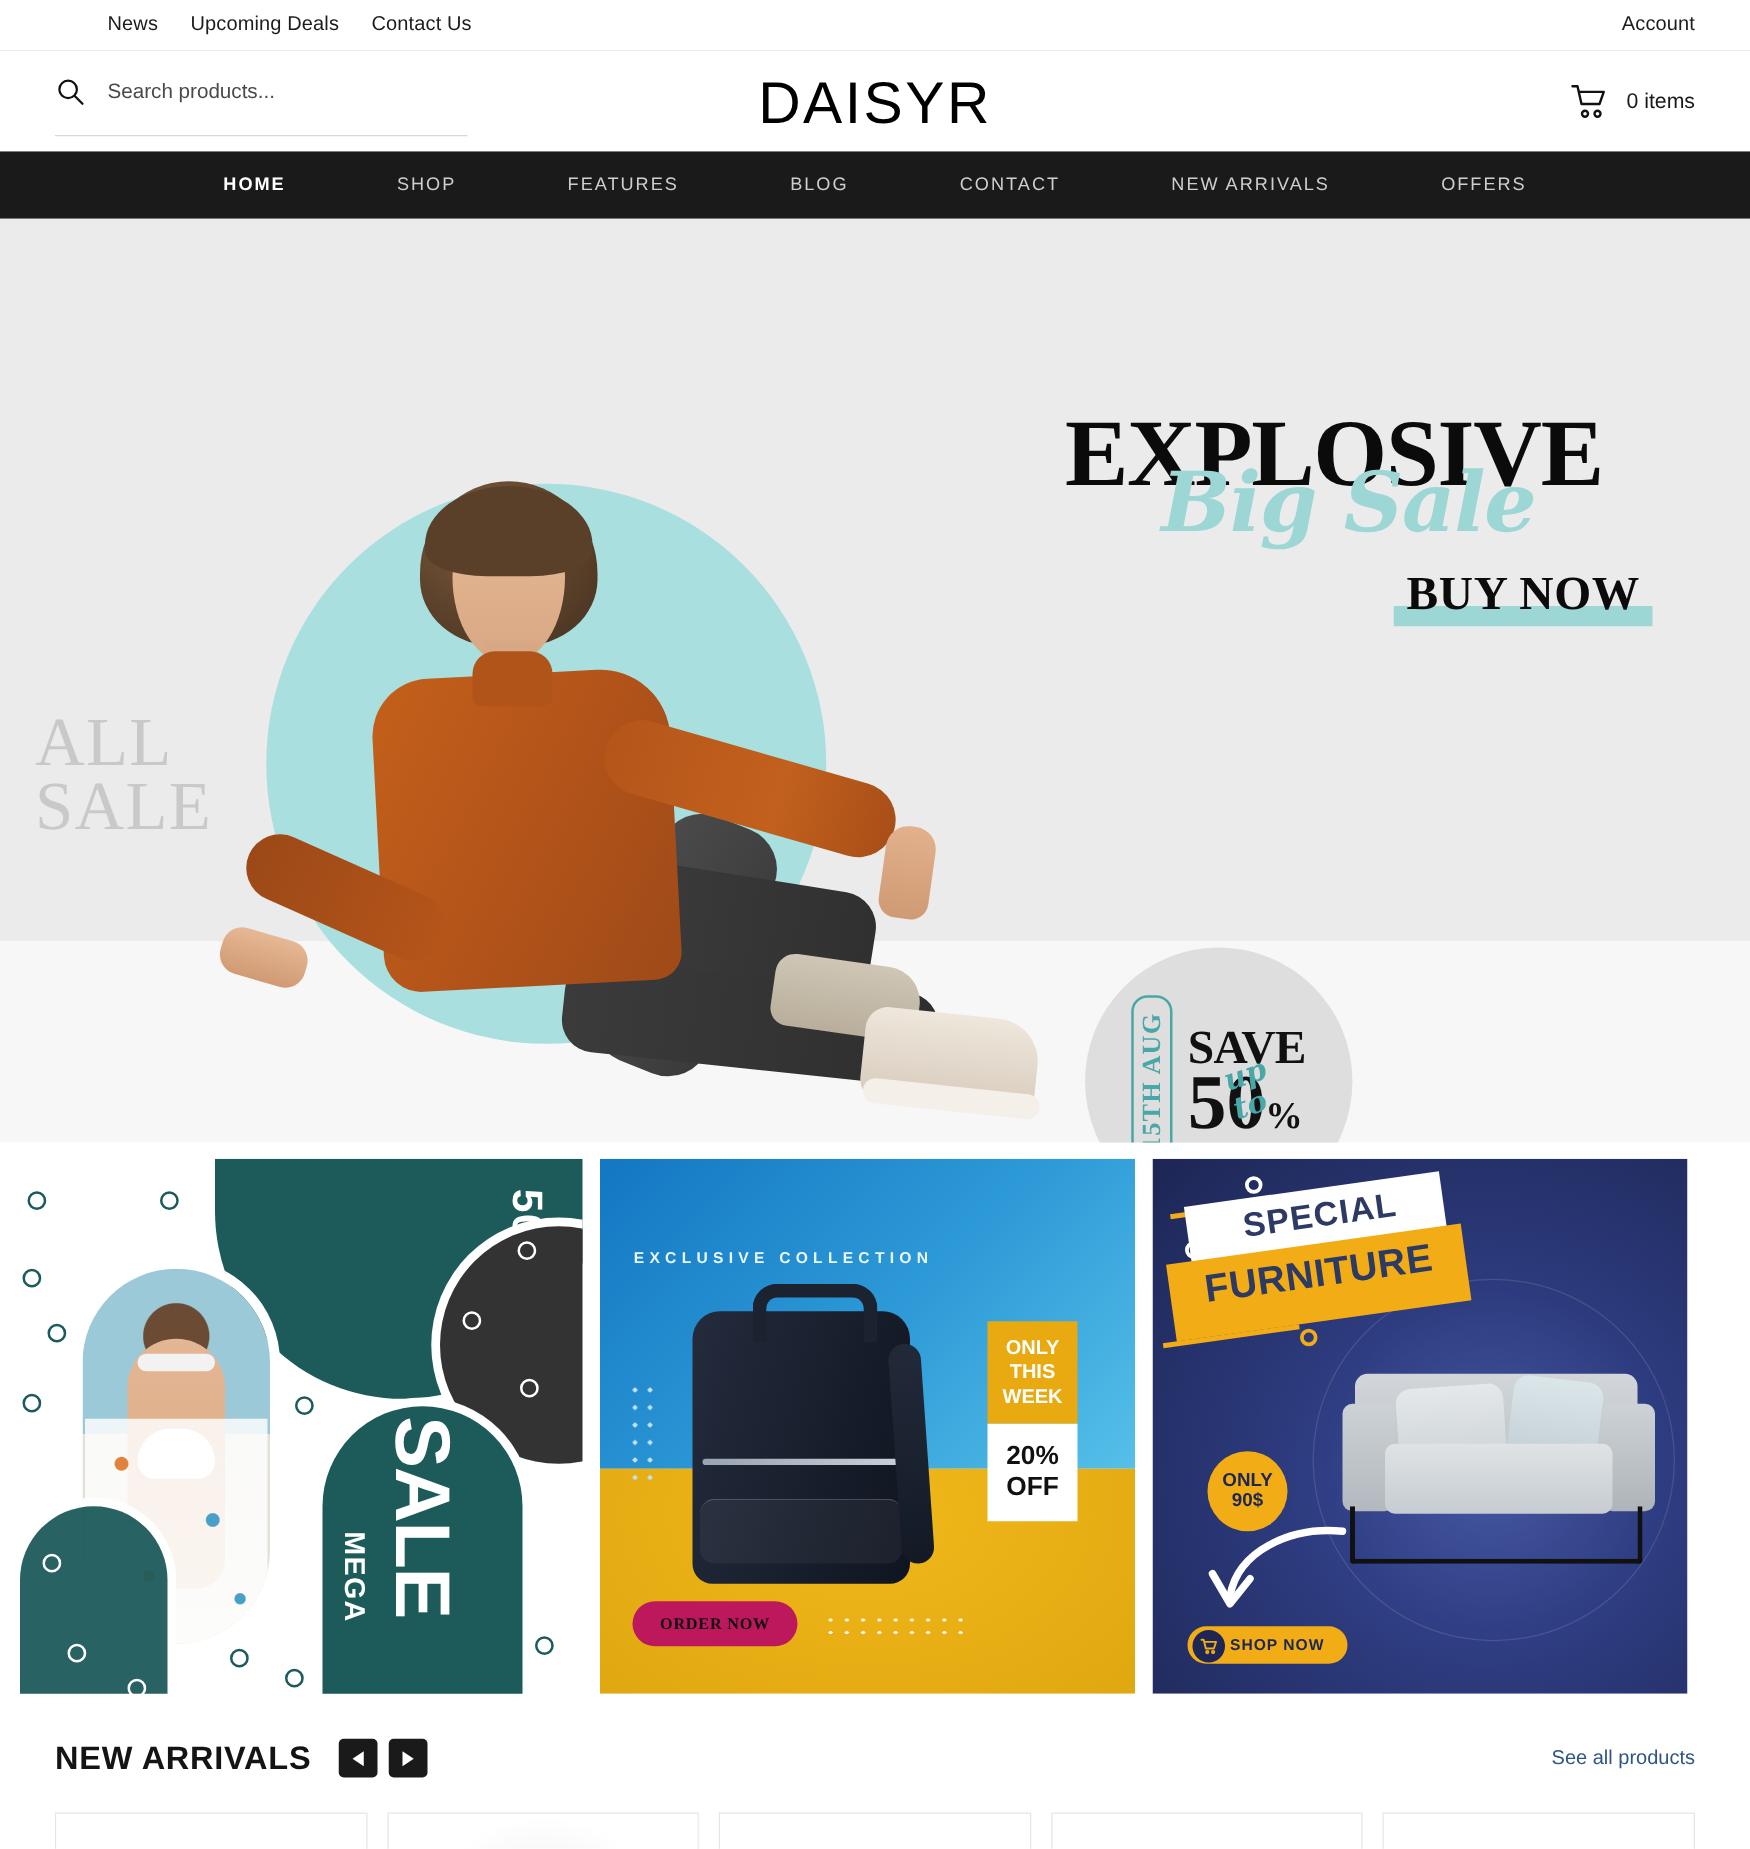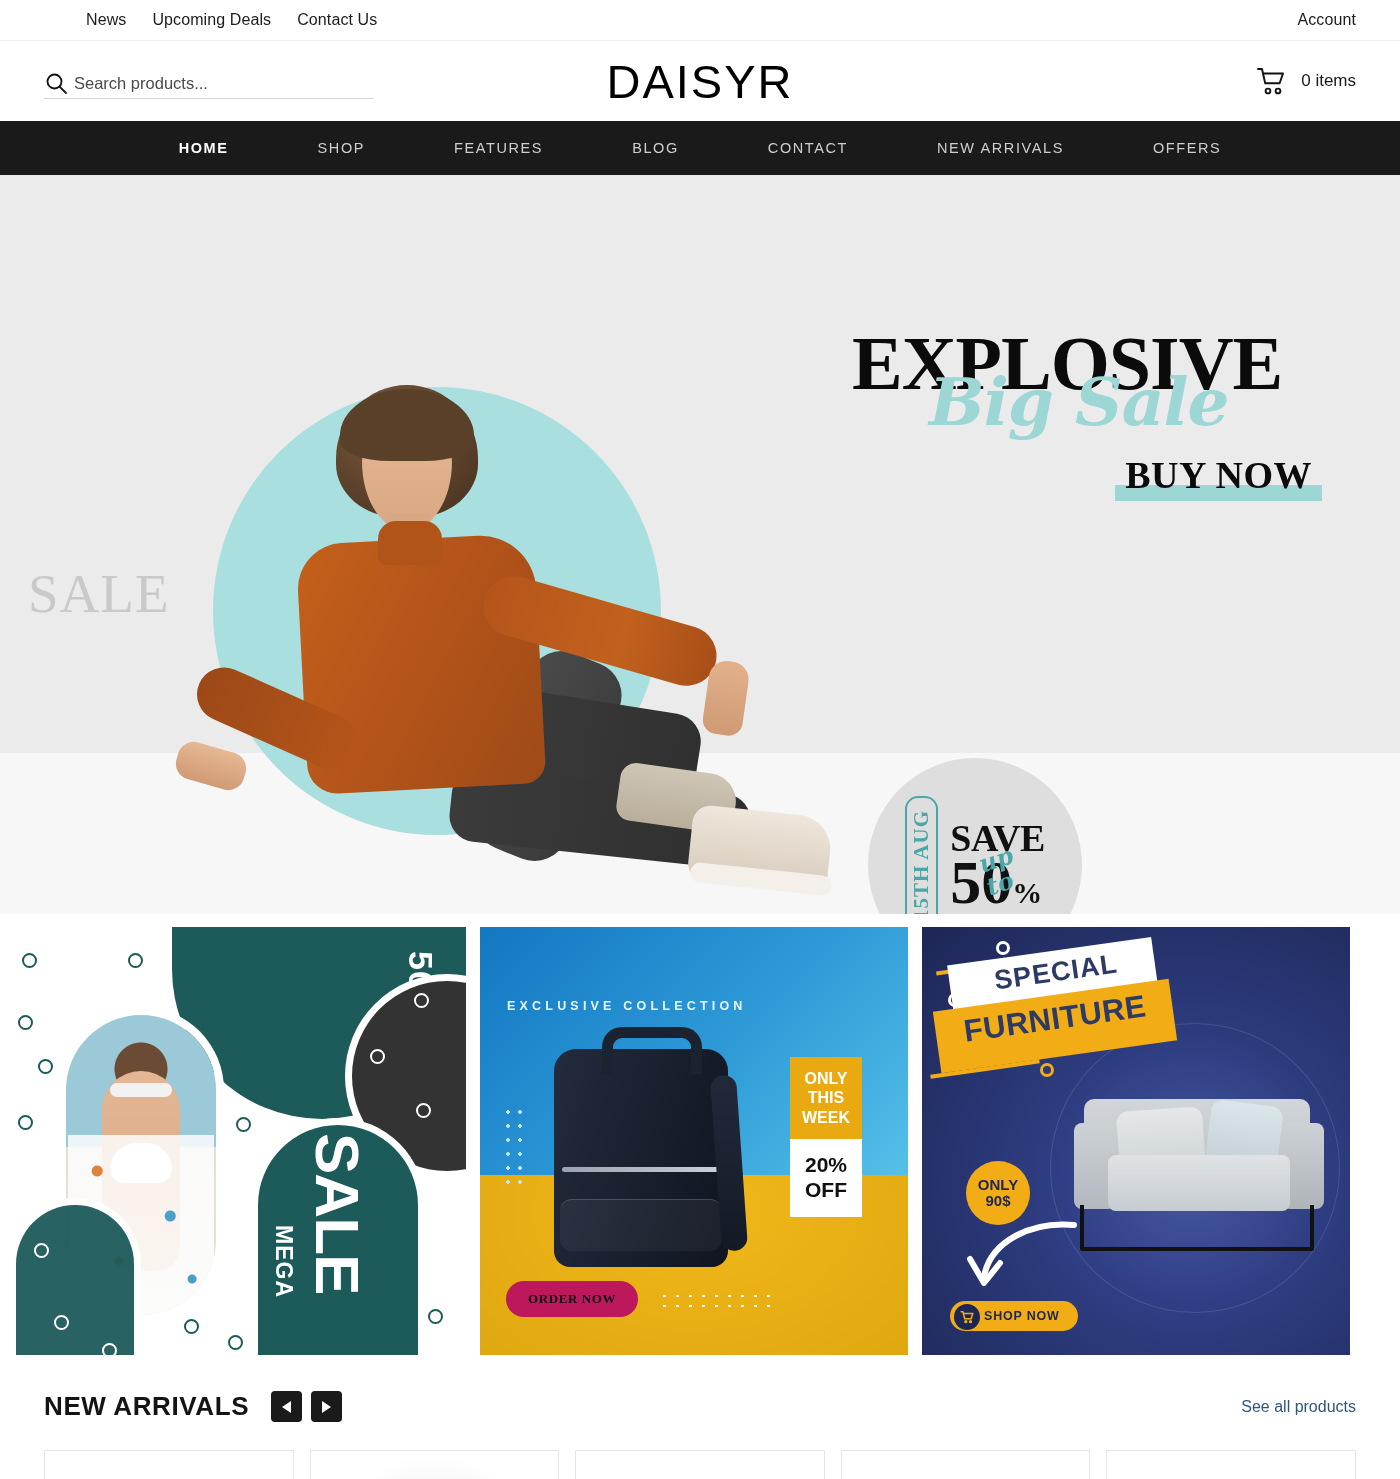--- a/index.html
+++ b/index.html
@@ -34,24 +34,24 @@
     height: 80px;
     display: flex;
     align-items: center;
     padding: 0 44px;
     background: #fff;
     position: relative;
   }
   .search-wrap {
     display: flex;
     align-items: center;
-    gap: 6px;
+    gap: 18px;
     width: 330px;
     border-bottom: 1px solid #d8d8d8;
-    padding-bottom: 3px;
+    padding-bottom: 23px;
     padding-top: 8px;
   }
   .search-icon { width: 24px; height: 24px; flex: 0 0 auto; display:block; }
   .search-input {
     border: 0;
     outline: 0;
     font-family: "Liberation Sans", sans-serif;
     font-size: 16.5px;
     color: #3b3b3b;
     width: 100%;
@@ -647,20 +647,21 @@
   <a href="#" class="nav-item">FEATURES</a>
   <a href="#" class="nav-item">BLOG</a>
   <a href="#" class="nav-item">CONTACT</a>
   <a href="#" class="nav-item">NEW ARRIVALS</a>
   <a href="#" class="nav-item">OFFERS</a>
 </nav>
 
 <section class="hero">
 
   <div class="hero-left-text">
+    <div>ALL</div>
     <div>SALE</div>
   </div>
 
   <div class="hero-circle"></div>
 
   <div class="model">
     <div class="m-leg-up"></div>
     <div class="m-leg-lo"></div>
     <div class="m-leg-ext"></div>
     <div class="m-shoe1"></div>

